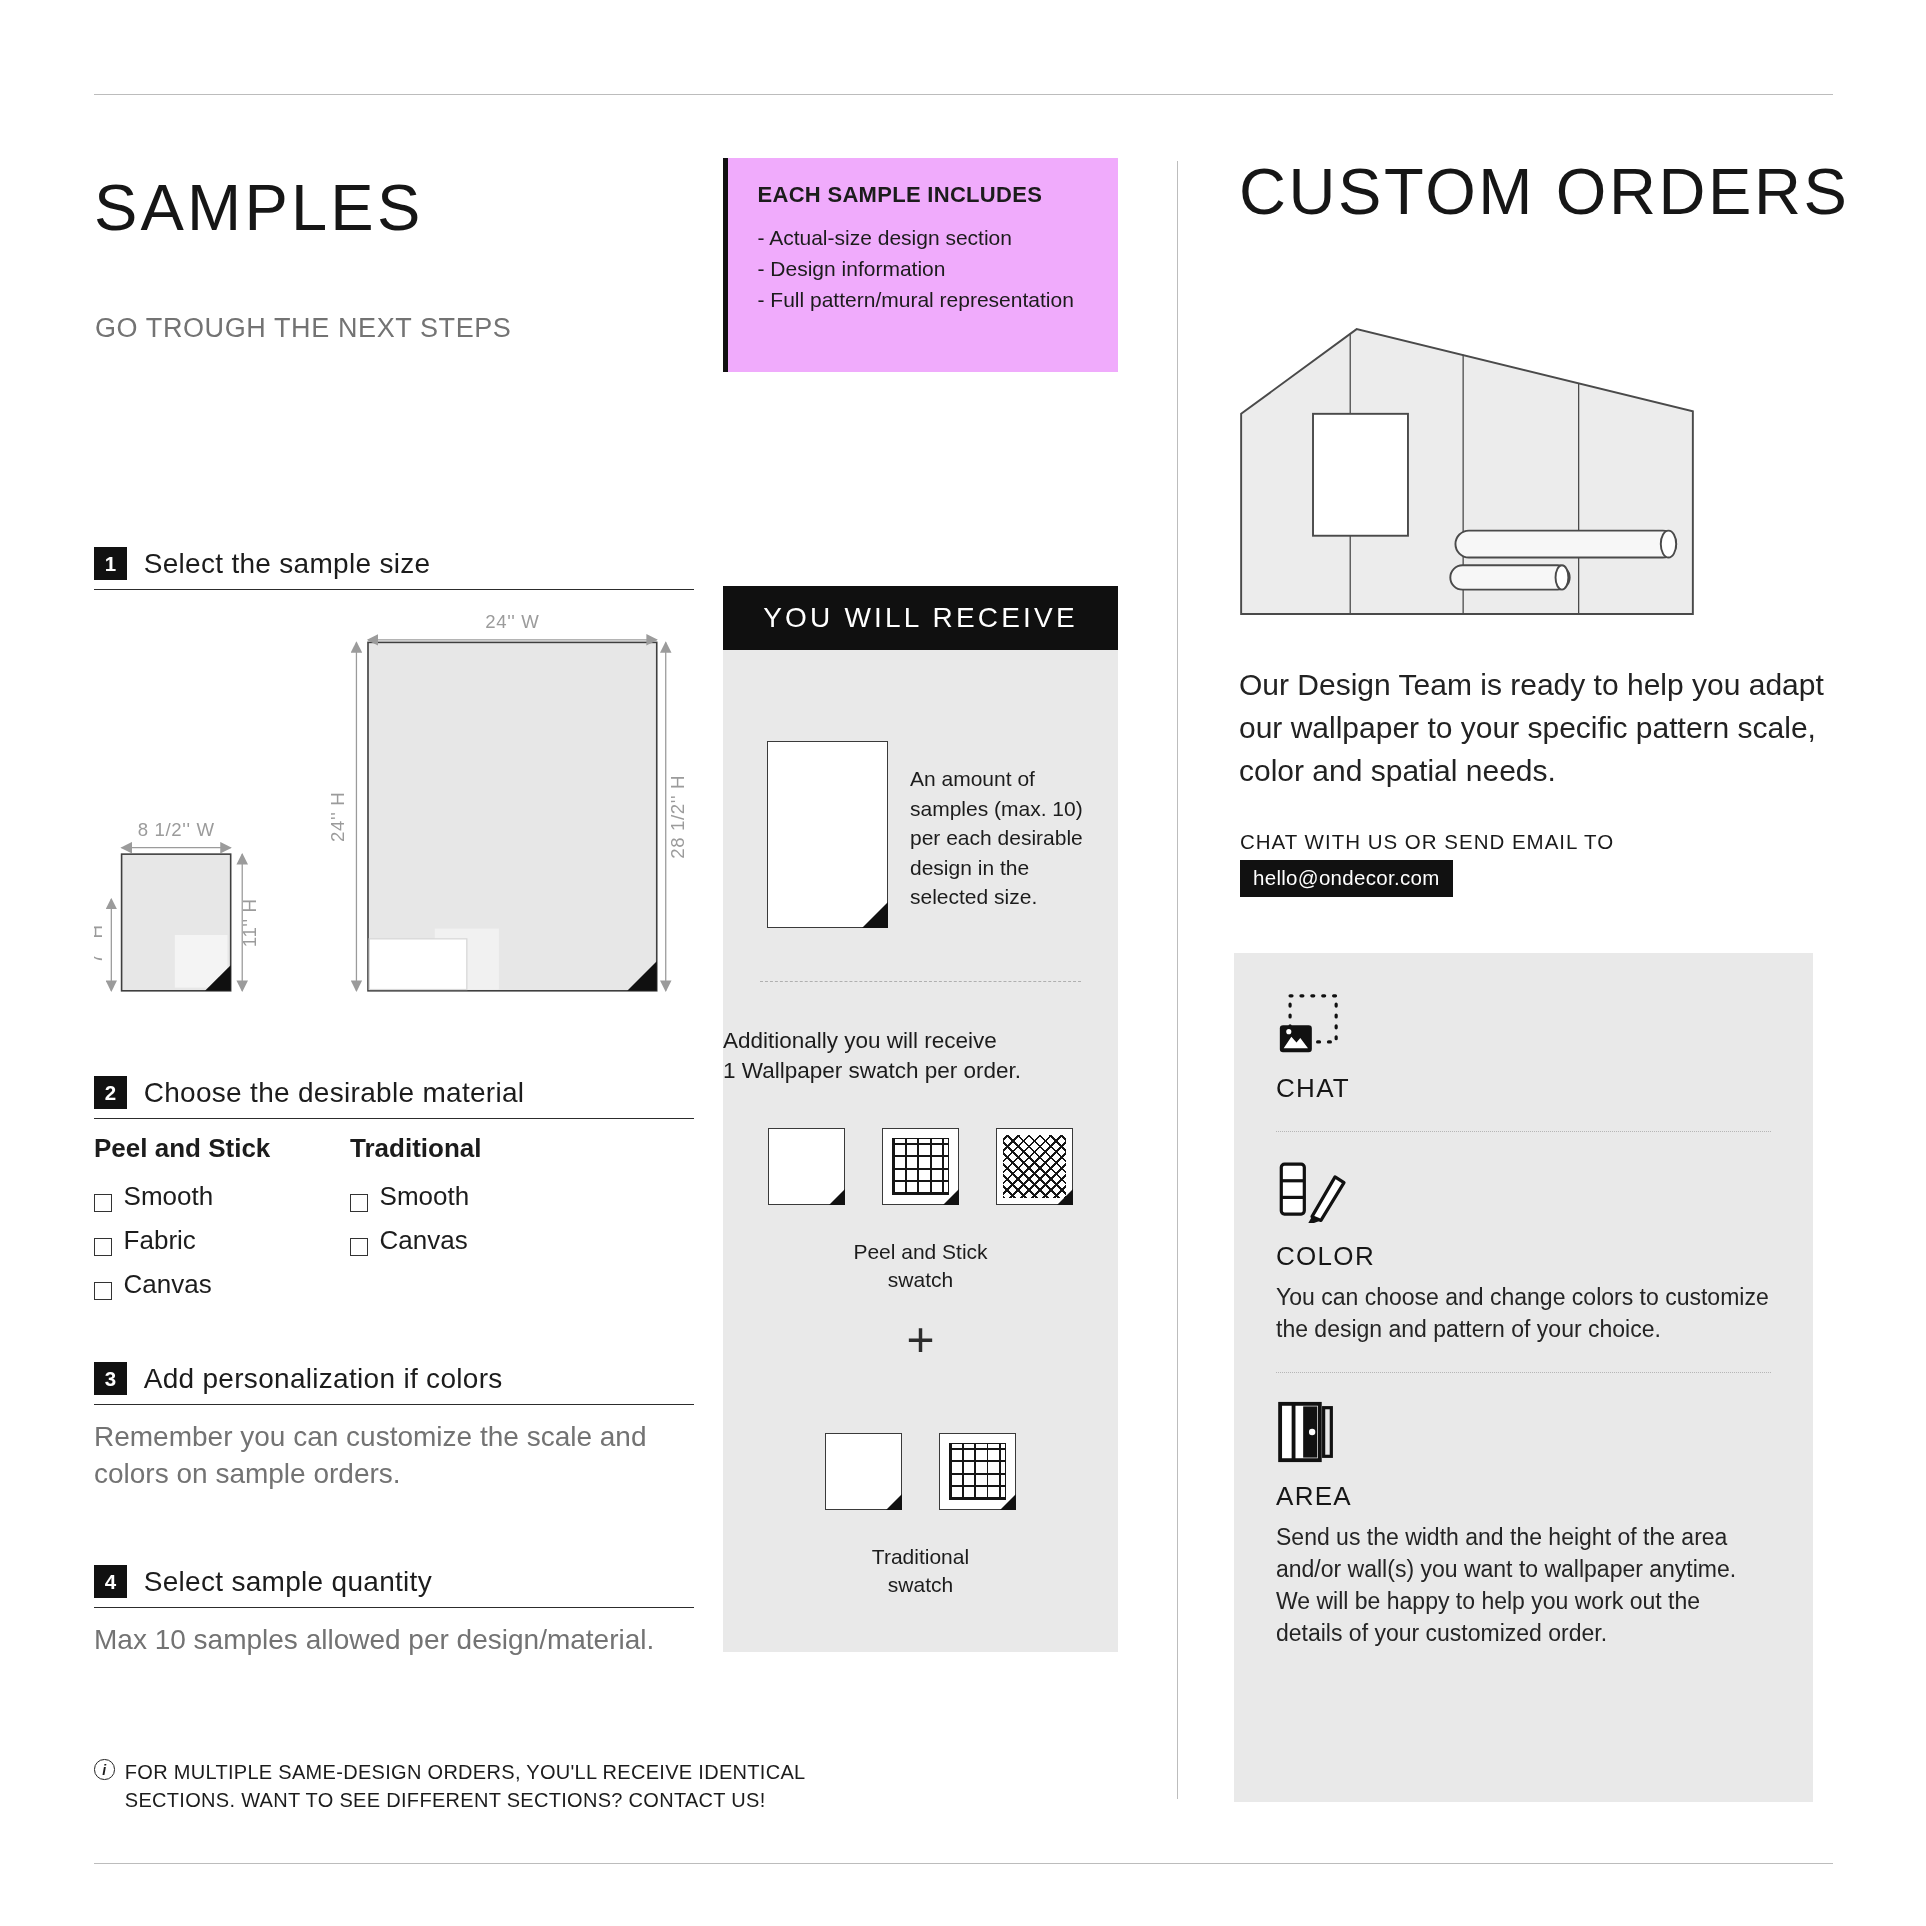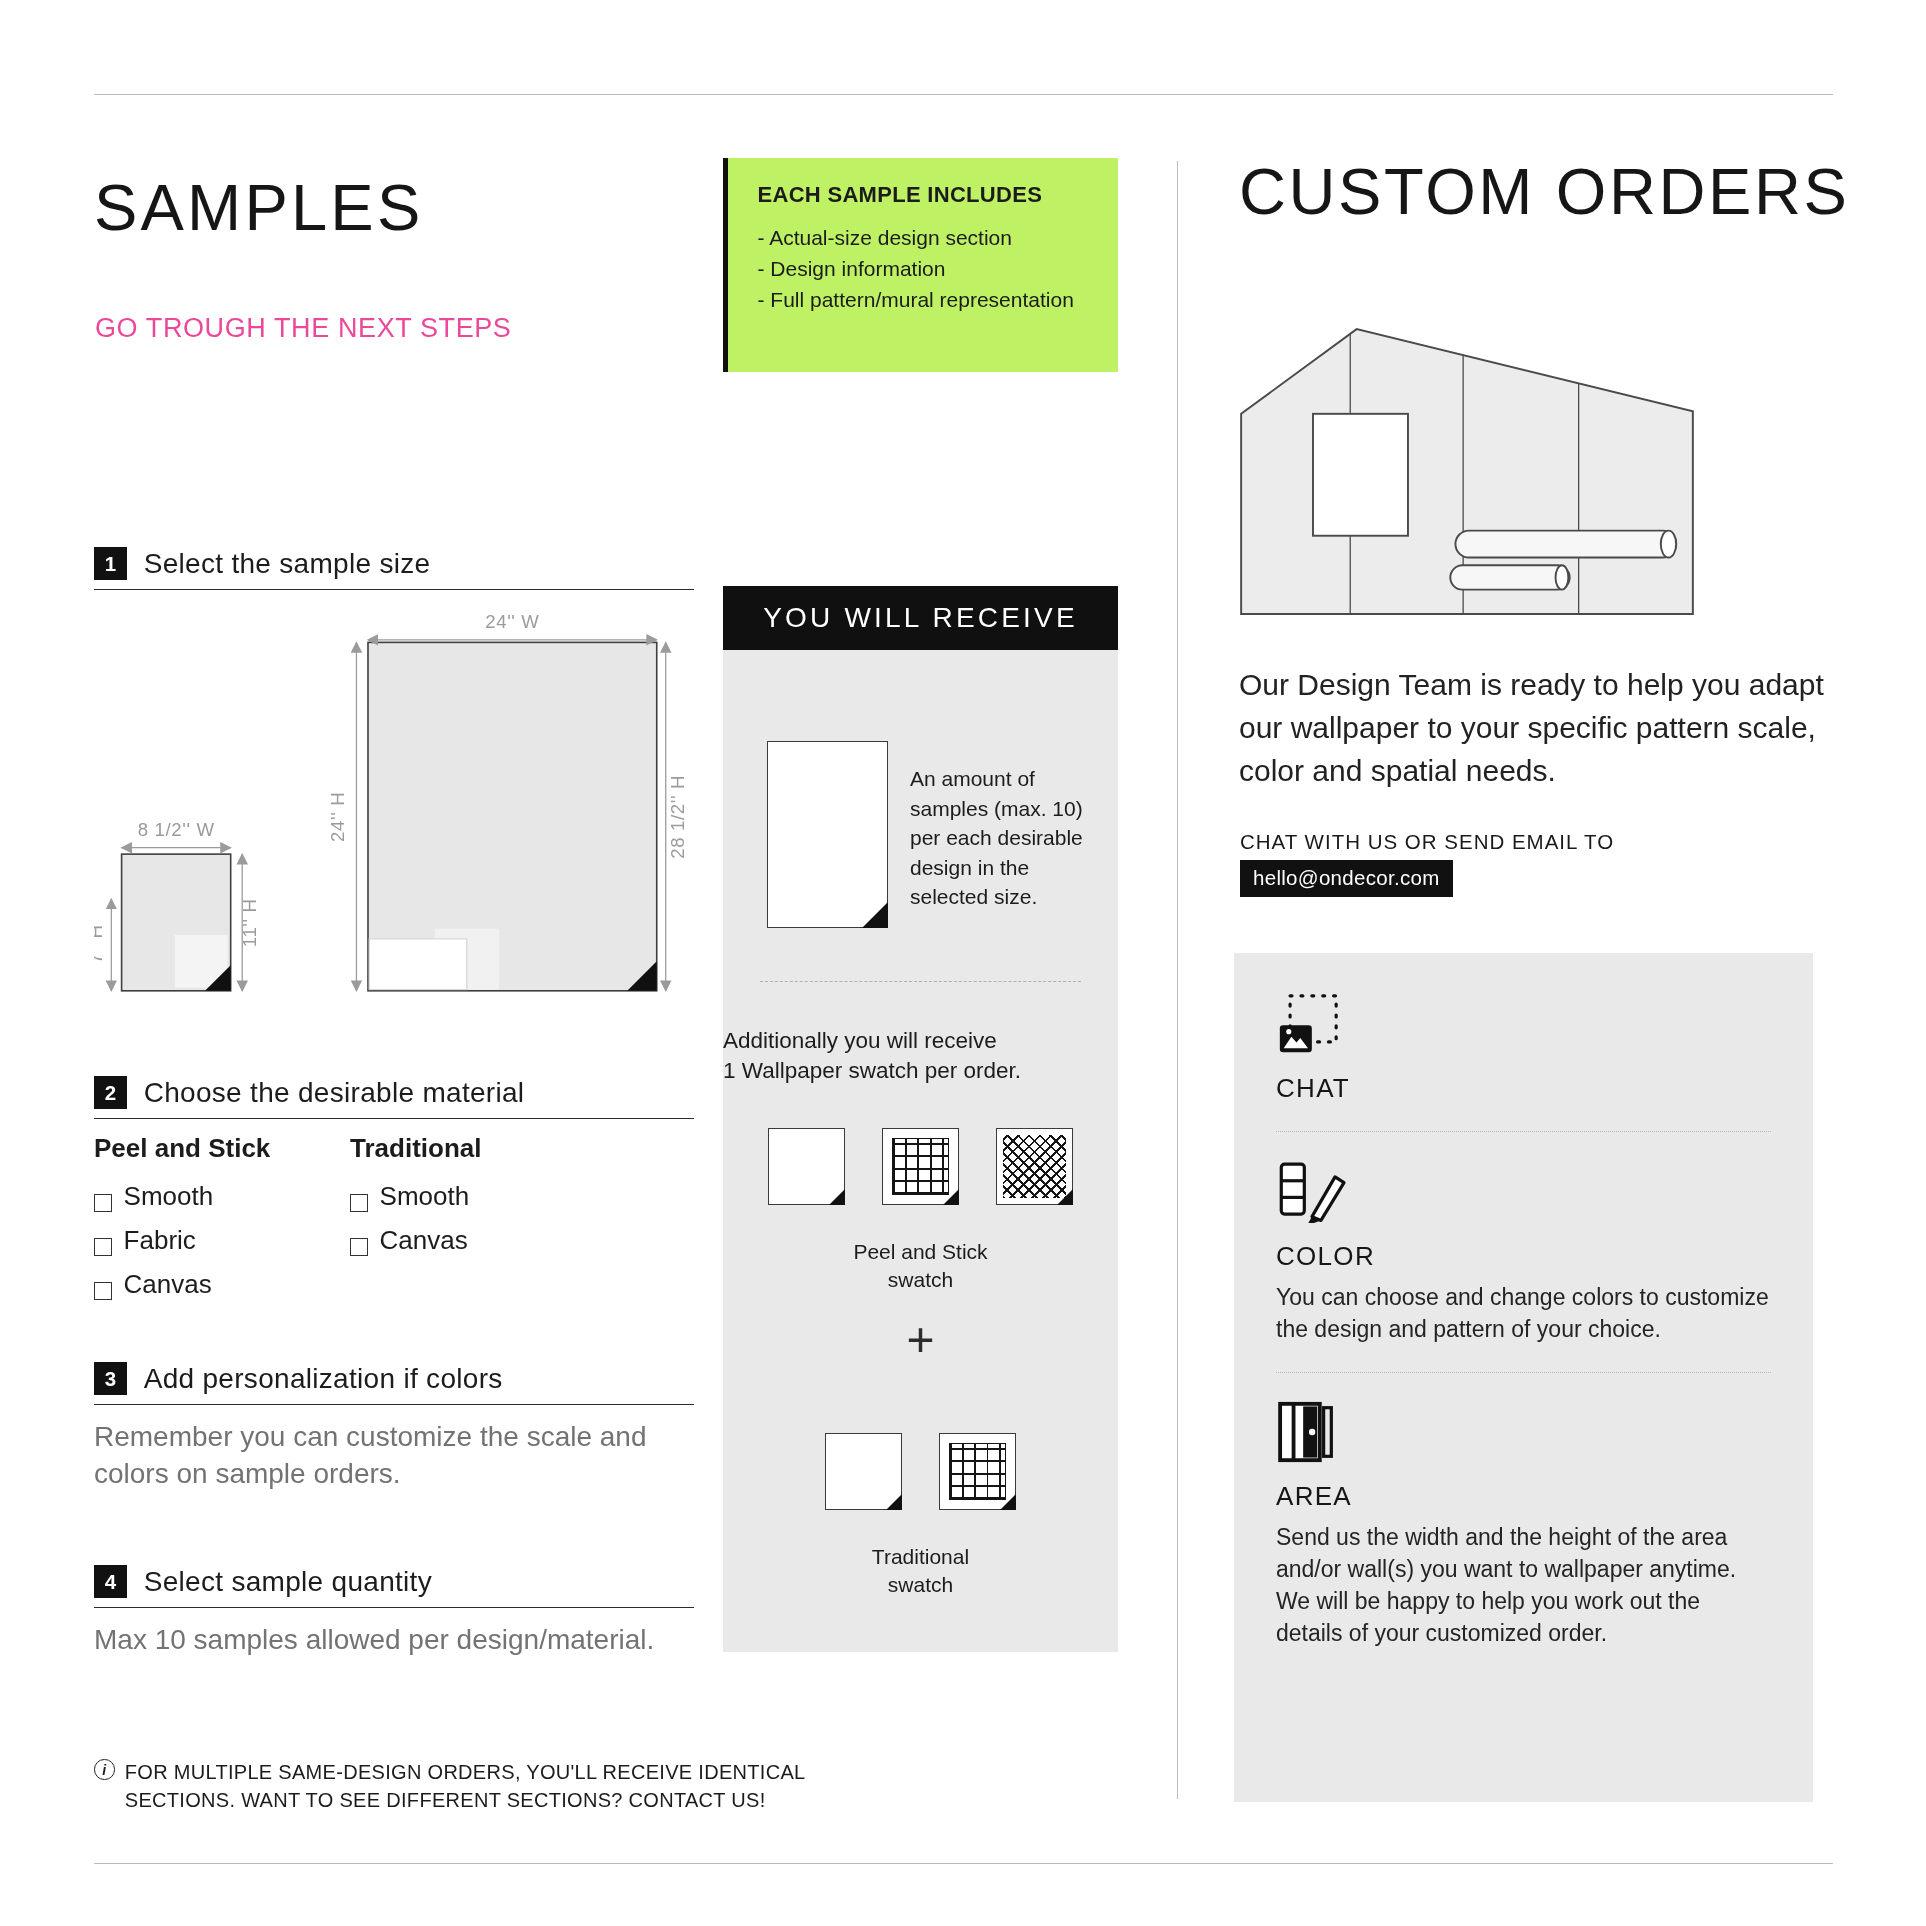--- a/index.html
+++ b/index.html
@@ -9,25 +9,25 @@
 
   .rule { position: absolute; left: 94px; width: 1739px; border-top: 1.3px solid #bcbcbc; }
   .rule-top { top: 94px; }
   .rule-bottom { top: 1863px; }
   .vdivider { position: absolute; left: 1177px; top: 161px; width: 1.3px; height: 1638px; background: #bdbdbd; }
 
   .title { position: absolute; font-size: 65px; font-weight: 500; letter-spacing: 3.2px; color: #161616; }
   .samples-title { left: 94px; top: 170px; }
   .custom-title { left: 1239px; top: 154px; letter-spacing: 2.6px; }
 
-  .intro { position: absolute; left: 95px; top: 309px; font-size: 27px; line-height: 39px; letter-spacing: 0.6px; color: #ec4899; }
+  .intro { position: absolute; left: 95px; top: 309px; font-size: 27px; line-height: 39px; letter-spacing: 0.6px; color: #737373; }
 
   
   .includes-box { position: absolute; left: 723px; top: 158px; width: 395px; min-height: 214px;
-    background: #bef264; border-left: 5.8px solid #111; padding: 24.4px 26px 24.4px 29.5px; }
+    background: #f0abfc; border-left: 5.8px solid #111; padding: 24.4px 26px 24.4px 29.5px; }
   .includes-title { font-size: 22px; font-weight: bold; margin-bottom: 14px; letter-spacing: 0.3px; }
   .includes-item { font-size: 21px; line-height: 31px; padding-left: 18px; text-indent: -18px; }
 
   
   .step { position: absolute; left: 94px; width: 600px; display: flex; align-items: center; gap: 16.7px;
     padding-bottom: 9px; border-bottom: 1.3px solid #2c2c2c; }
   .step1 { top: 547px; } .step2 { top: 1076px; } .step3 { top: 1362px; } .step4 { top: 1565px; }
   .step-num { width: 33px; height: 33px; background: #111; color: #fff; font-size: 20.5px; font-weight: bold;
     display: flex; align-items: center; justify-content: center; flex: 0 0 auto; }
   .step-title { font-size: 28px; letter-spacing: 0.3px; }

